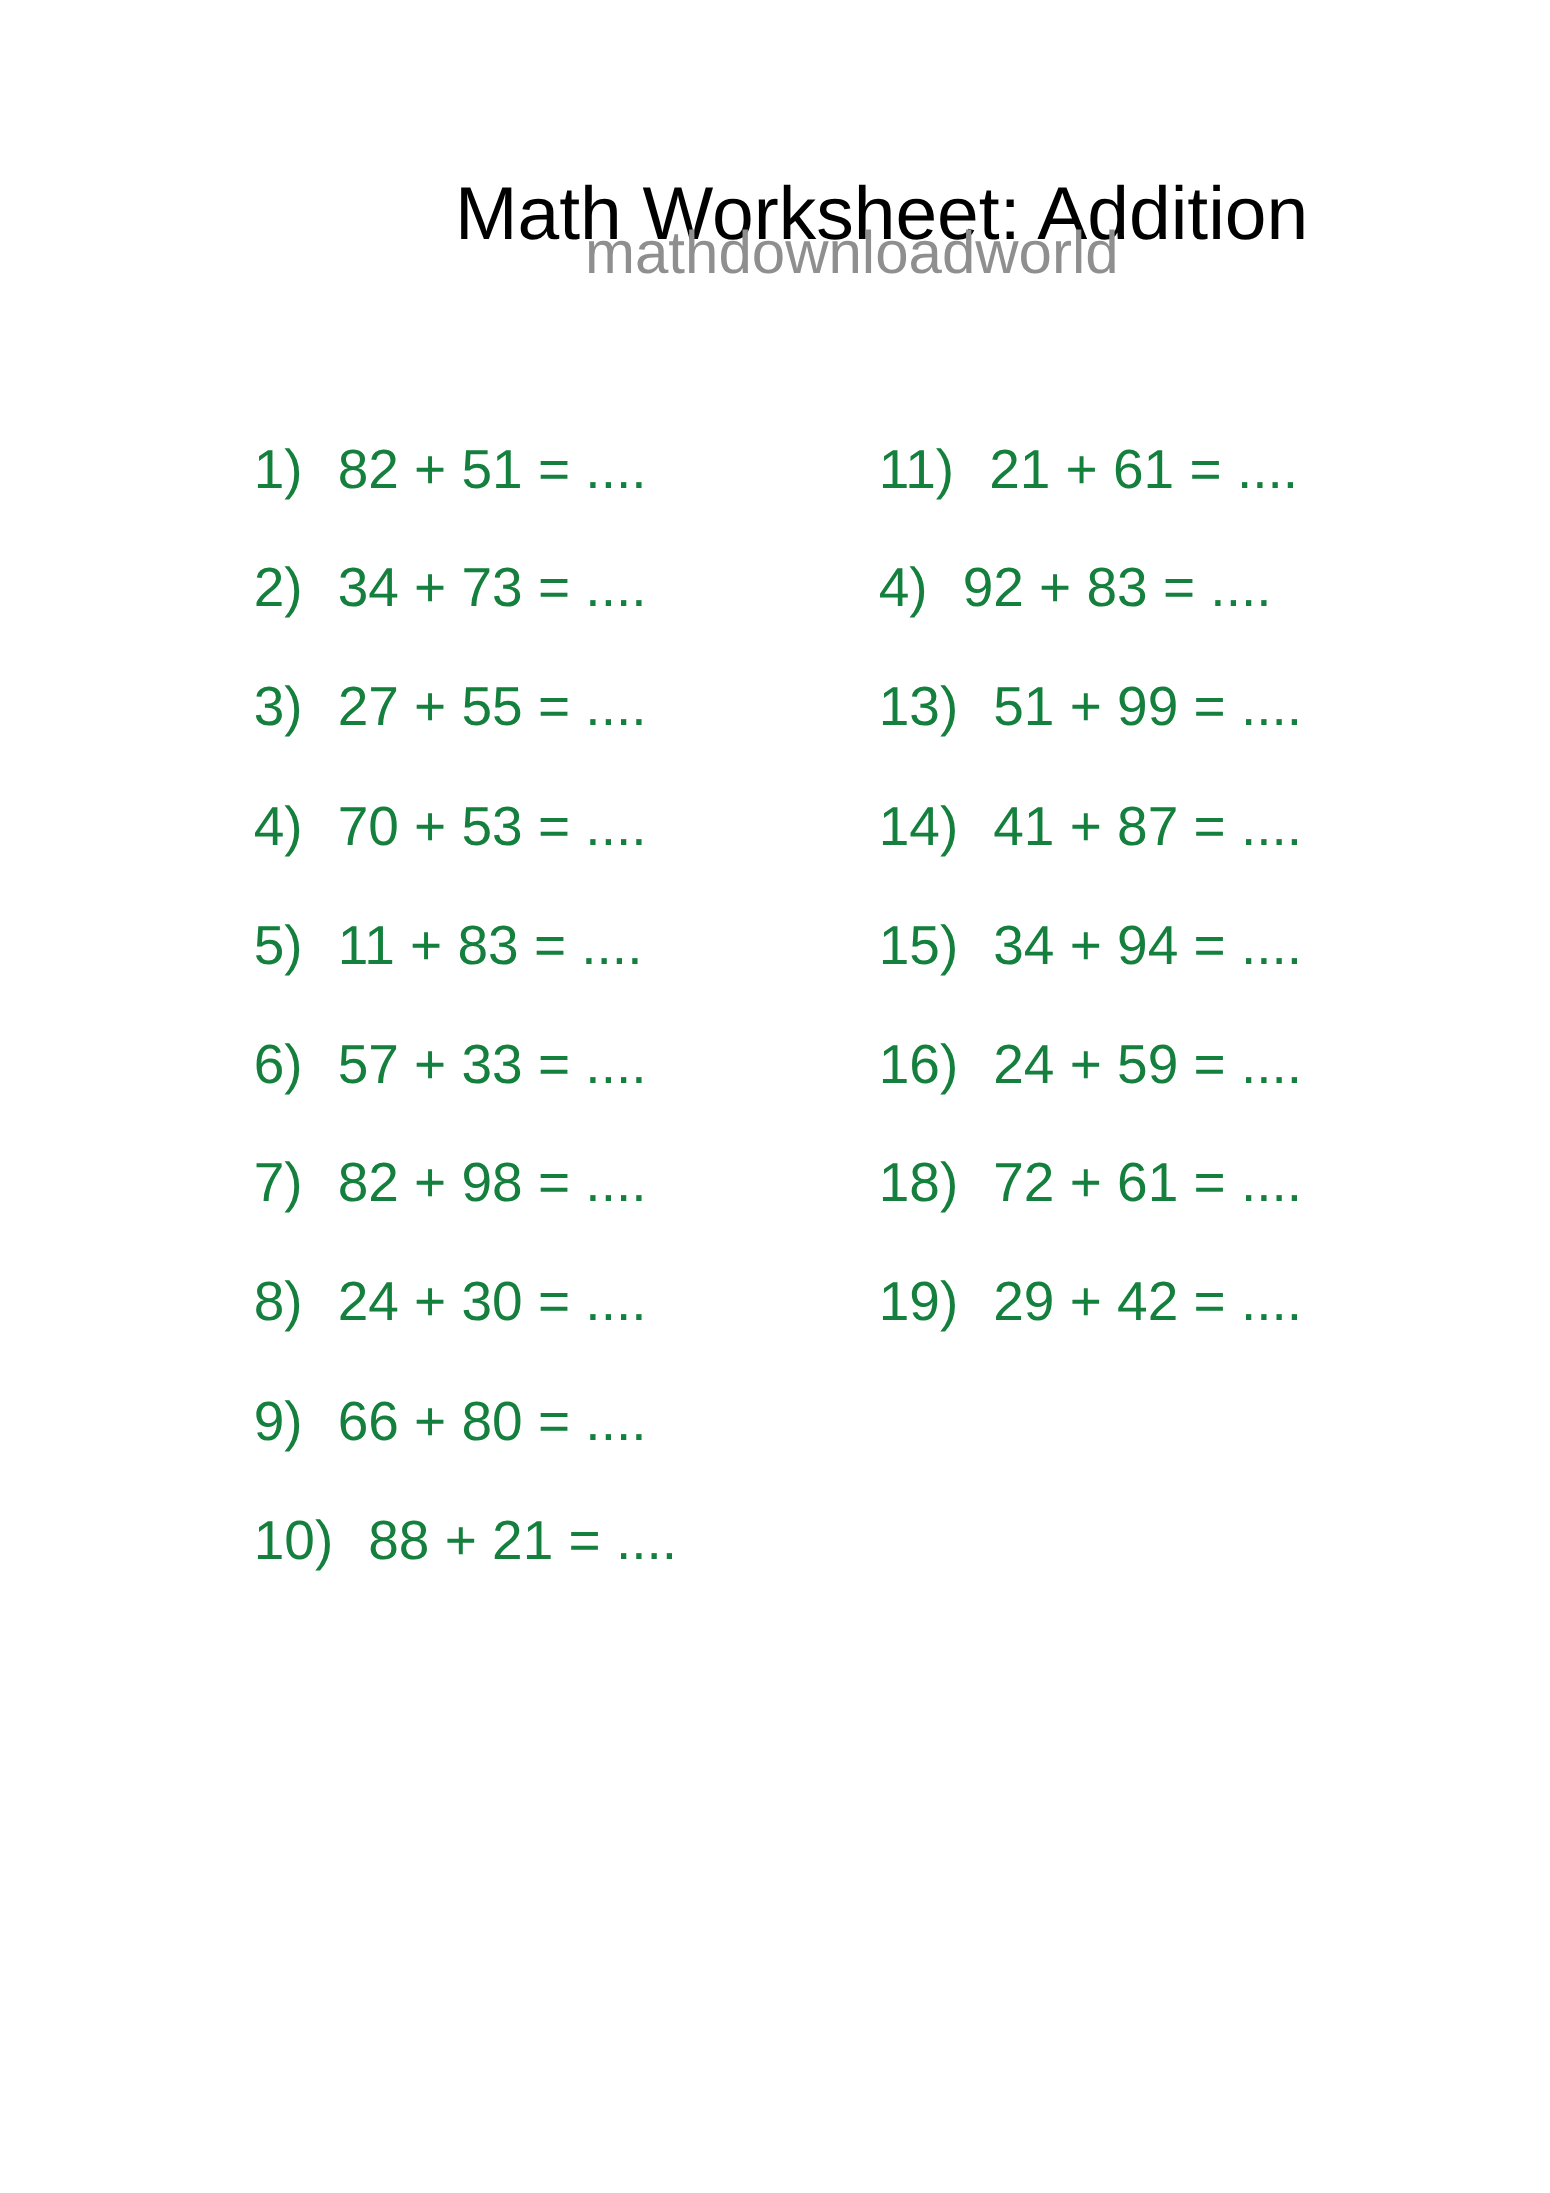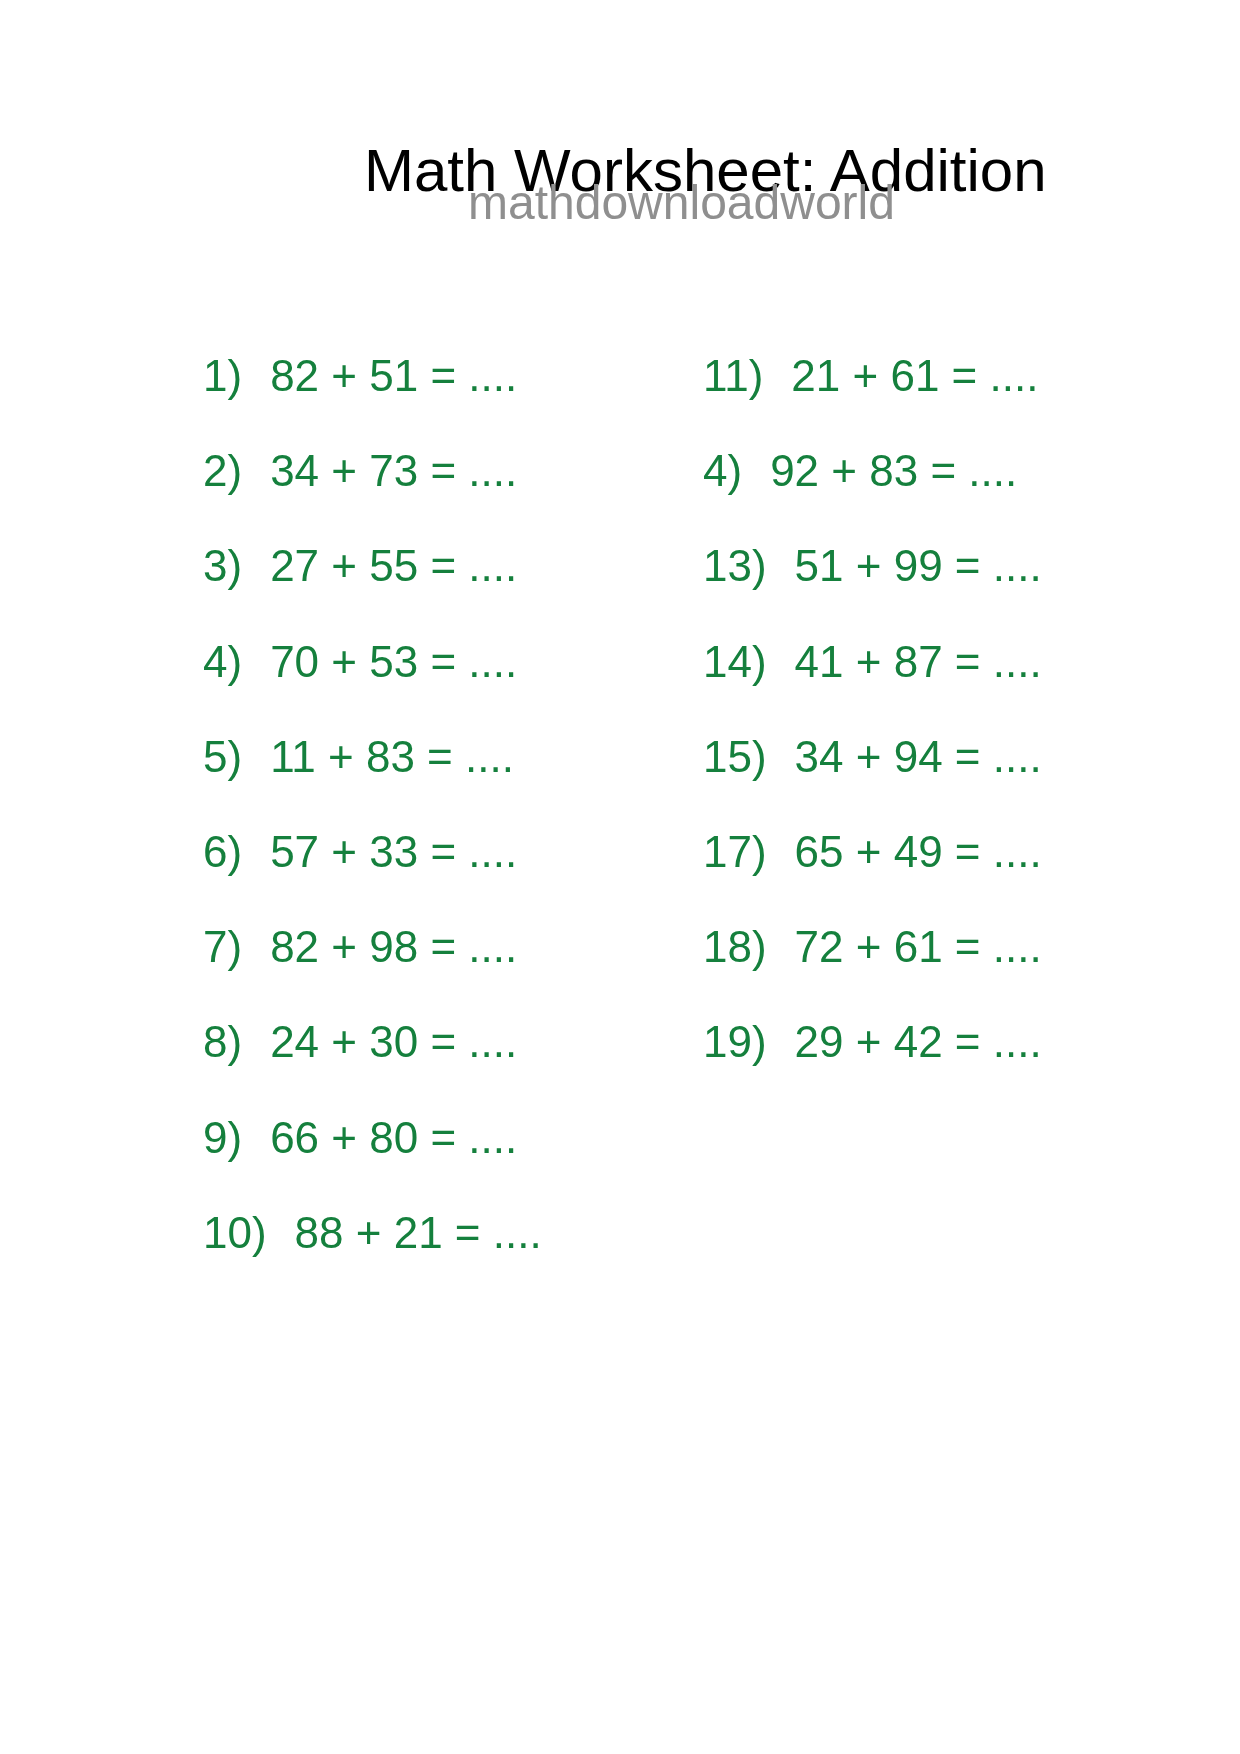--- a/index.html
+++ b/index.html
@@ -122,24 +122,24 @@
   </div>
 
   <div class="problem-row">
     <span class="problem-number">14)</span><span class="problem-expression">41 + 87 = ....</span>
   </div>
 
   <div class="problem-row">
     <span class="problem-number">15)</span><span class="problem-expression">34 + 94 = ....</span>
   </div>
 
+  <div class="problem-row">
+    <span class="problem-number">16)</span><span class="problem-expression">24 + 59 = ....</span>
+  </div>
 
-  <div class="problem-row">
-    <span class="problem-number">17)</span><span class="problem-expression">65 + 49 = ....</span>
-  </div>
 
   <div class="problem-row">
     <span class="problem-number">18)</span><span class="problem-expression">72 + 61 = ....</span>
   </div>
 
   <div class="problem-row">
     <span class="problem-number">19)</span><span class="problem-expression">29 + 42 = ....</span>
   </div>
 </div>
 

